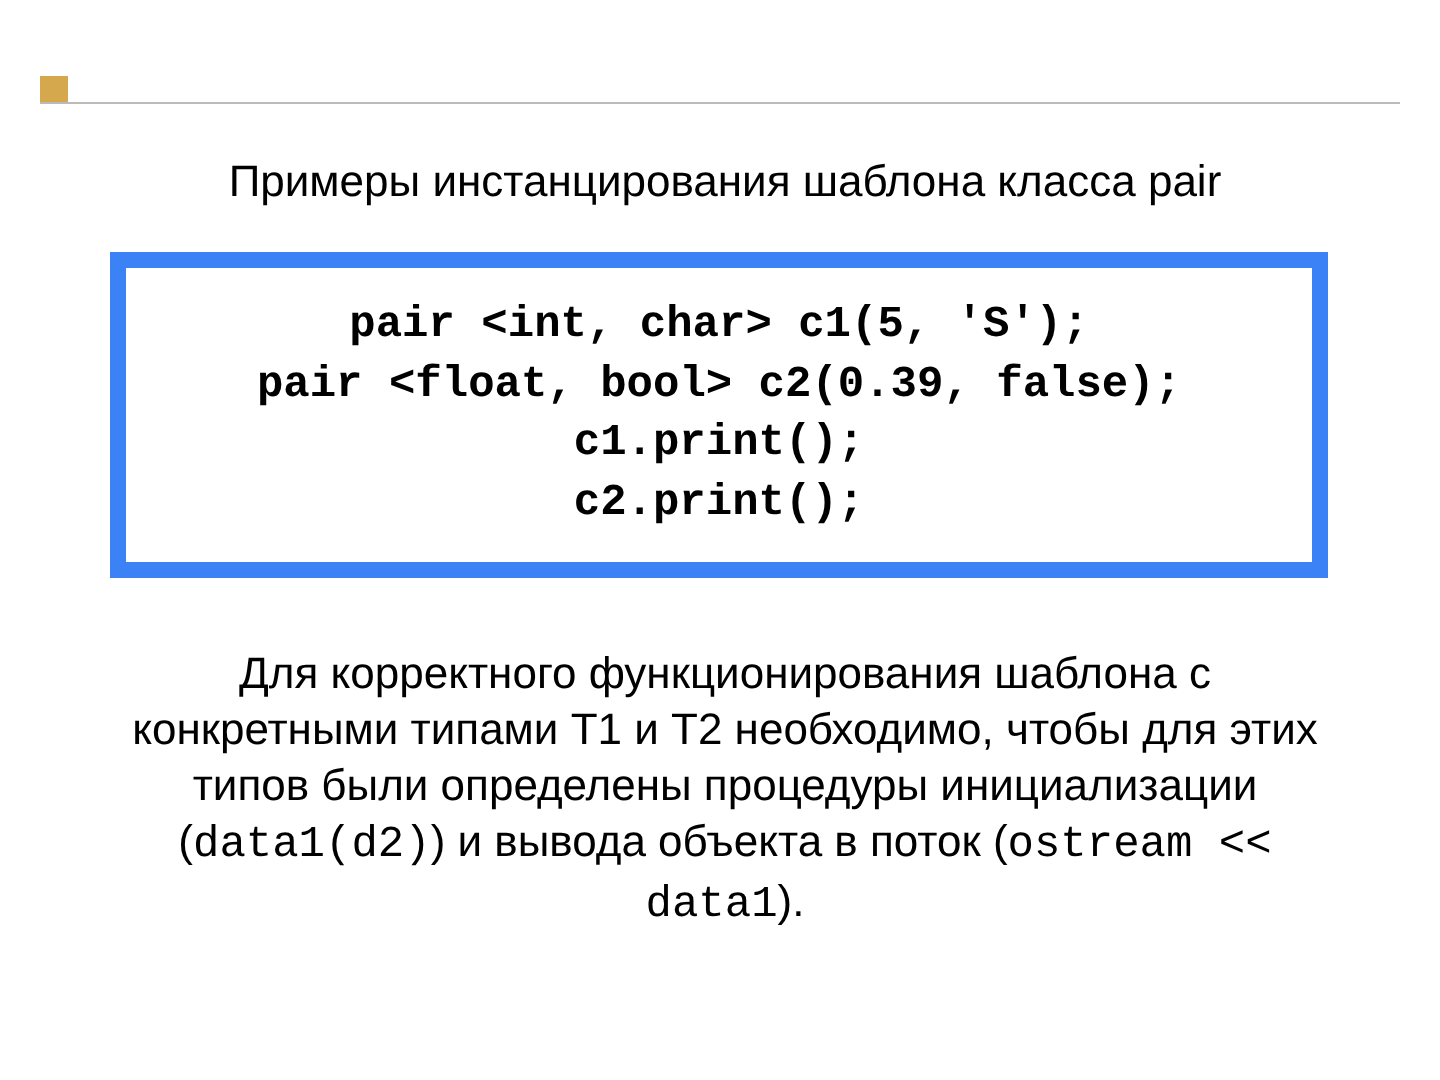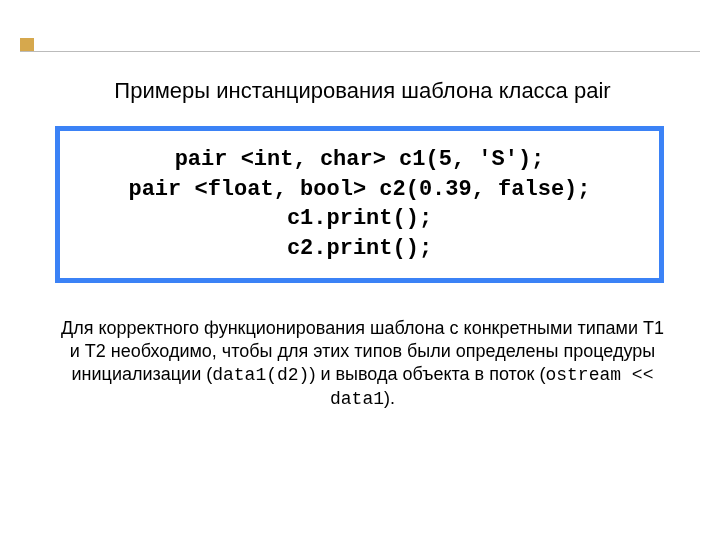--- a/index.html
+++ b/index.html
@@ -38,36 +38,36 @@
       right: 50px;
       text-align: center;
     }
     .heading {
       font-size: 22px;
       color: #000;
       font-weight: normal;
       margin-bottom: 22px;
     }
     .codebox {
-      border: 5px solid #3b82f6;
+      border: 8px solid #3b82f6;
       padding: 14px 22px;
       margin-bottom: 34px;
       margin-left: 0;
       margin-right: 6px;
     }
     .codebox pre {
       font-family: "Courier New", Courier, monospace;
       font-size: 22px;
       font-weight: bold;
       color: #000;
       line-height: 1.35;
       white-space: pre;
     }
     .paragraph {
-      font-size: 18px;
+      font-size: 22px;
       color: #000;
       line-height: 1.28;
     }
     .paragraph .mono {
       font-family: "Courier New", Courier, monospace;
     }
   </style>
 </head>
 <body>
 

